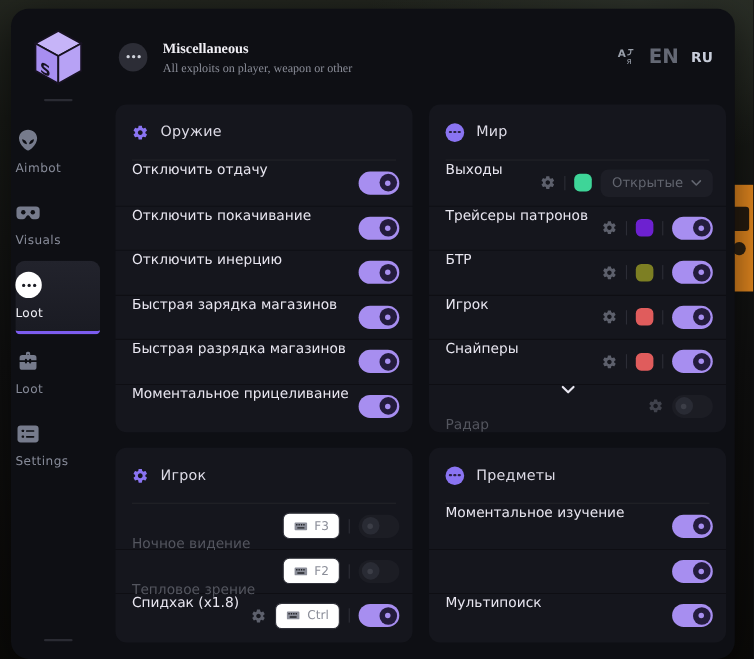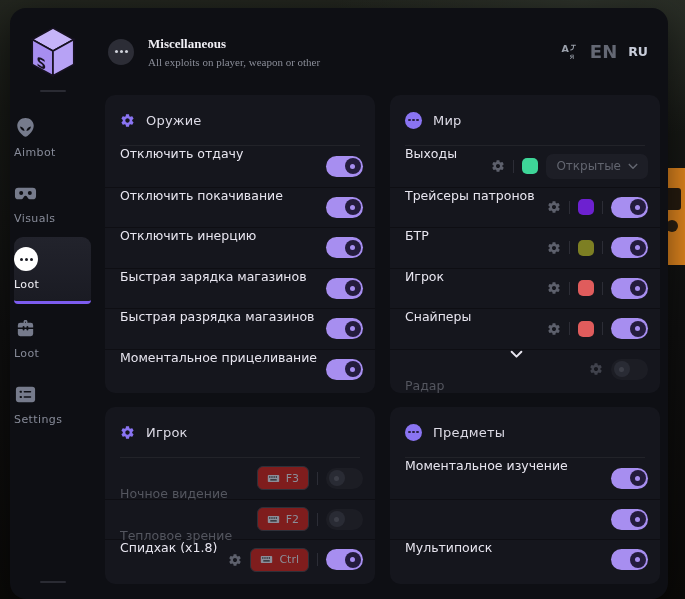--- a/index.html
+++ b/index.html
@@ -67,21 +67,21 @@
   .toggle.on .knob{position:absolute;right:2.5px;top:2.5px;width:16px;height:16px;border-radius:50%;background:#241c3d;}
   .toggle.on .knob::after{content:"";position:absolute;left:5.5px;top:5.5px;width:5px;height:5px;border-radius:50%;background:#a78ef0;}
   .toggle.off{background:#22232b;}
   .toggle.off .knob{position:absolute;left:2.5px;top:2.5px;width:16px;height:16px;border-radius:50%;background:#3b3d47;}
   .toggle.off .knob::after{content:"";position:absolute;left:5.5px;top:5.5px;width:5px;height:5px;border-radius:50%;background:#5c5f6b;}
   .row.dim .toggle{opacity:.55;}
   .row.dim .gear{opacity:.6;}
 
   .swatch{width:16px;height:16px;border-radius:5px;flex:none;cursor:pointer;}
   .keycap{height:22px;display:flex;align-items:center;gap:6px;padding:0 9px;border-radius:6px;
-    background:#7f1d1d;border:1px solid #2f3039;color:#8b8e99;font-size:11px;flex:none;cursor:pointer;}
+    background:#ffffff;border:1px solid #2f3039;color:#8b8e99;font-size:11px;flex:none;cursor:pointer;}
   .dropdown{height:25px;display:flex;align-items:center;gap:7px;padding:0 10px;border-radius:7px;
     background:#1d1e26;color:#62656f;font-size:12px;flex:none;cursor:pointer;}
   .chev{display:flex;}
   .mid-chev{margin:0 auto;display:flex;color:#e8e6f0;cursor:pointer;}
 </style>
 </head>
 <body>
 
 <svg width="0" height="0" style="position:absolute">
   <defs>

